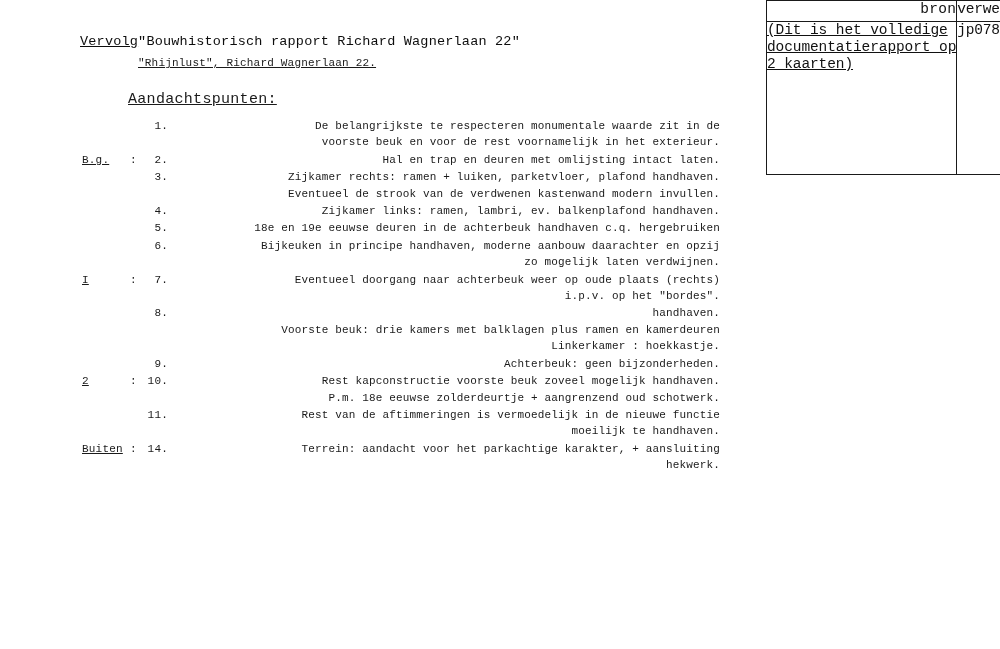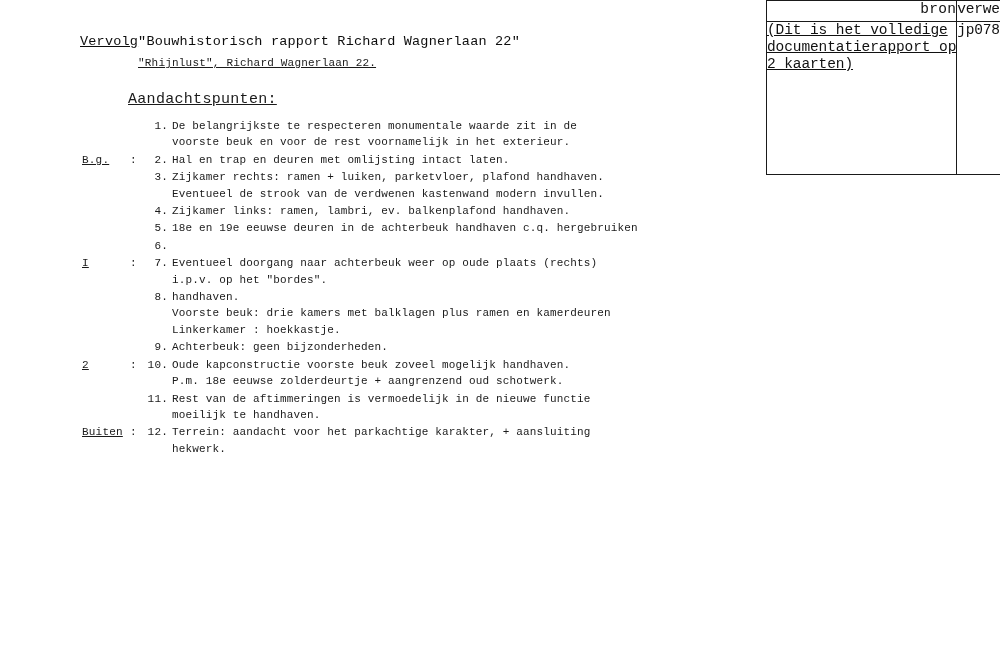--- a/index.html
+++ b/index.html
@@ -130,20 +130,21 @@
   .item-num {
     width: 26px;
     flex: 0 0 26px;
     text-align: right;
     padding-right: 4px;
     letter-spacing: 0.2px;
   }
   .item-text {
     flex: 1 1 auto;
     letter-spacing: 0.15px;
+    text-align: right;
   }
   .item-text .ln {
     display: block;
     white-space: pre;
   }
 </style>
 </head>
 <body>
 
 <table class="stamp-table">
@@ -219,20 +220,24 @@
       <span class="item-num">5.</span>
       <span class="item-text">
         <span class="ln">18e en 19e eeuwse deuren in de achterbeuk handhaven c.q. hergebruiken</span>
       </span>
     </div>
 
     <div class="item">
       <span class="item-level"><span class="lvl"></span></span>
       <span class="item-colon"></span>
       <span class="item-num">6.</span>
+      <span class="item-text">
+        <span class="ln">Bijkeuken in principe handhaven, moderne aanbouw daarachter en opzij</span>
+        <span class="ln">zo mogelijk laten verdwijnen.</span>
+      </span>
     </div>
 
     <div class="item">
       <span class="item-level"><span class="lvl">I</span></span>
       <span class="item-colon">:</span>
       <span class="item-num">7.</span>
       <span class="item-text">
         <span class="ln">Eventueel doorgang naar achterbeuk weer op oude plaats (rechts)</span>
         <span class="ln">i.p.v. op het "bordes".</span>
       </span>
@@ -256,39 +261,39 @@
       <span class="item-text">
         <span class="ln">Achterbeuk: geen bijzonderheden.</span>
       </span>
     </div>
 
     <div class="item">
       <span class="item-level"><span class="lvl">2</span></span>
       <span class="item-colon">:</span>
       <span class="item-num">10.</span>
       <span class="item-text">
-        <span class="ln">Oude kapconstructie voorste beuk zoveel mogelijk handhaven.</span>
+        <span class="ln">Rest kapconstructie voorste beuk zoveel mogelijk handhaven.</span>
         <span class="ln">P.m. 18e eeuwse zolderdeurtje + aangrenzend oud schotwerk.</span>
       </span>
     </div>
 
     <div class="item">
       <span class="item-level"><span class="lvl"></span></span>
       <span class="item-colon"></span>
       <span class="item-num">11.</span>
       <span class="item-text">
         <span class="ln">Rest van de aftimmeringen is vermoedelijk in de nieuwe functie</span>
         <span class="ln">moeilijk te handhaven.</span>
       </span>
     </div>
 
     <div class="item">
       <span class="item-level"><span class="lvl">Buiten</span></span>
       <span class="item-colon">:</span>
-      <span class="item-num">12.</span>
+      <span class="item-num">14.</span>
       <span class="item-text">
         <span class="ln">Terrein: aandacht voor het parkachtige karakter, + aansluiting</span>
         <span class="ln">hekwerk.</span>
       </span>
     </div>
 
   </div>
 </div>
 
 </body></html>

